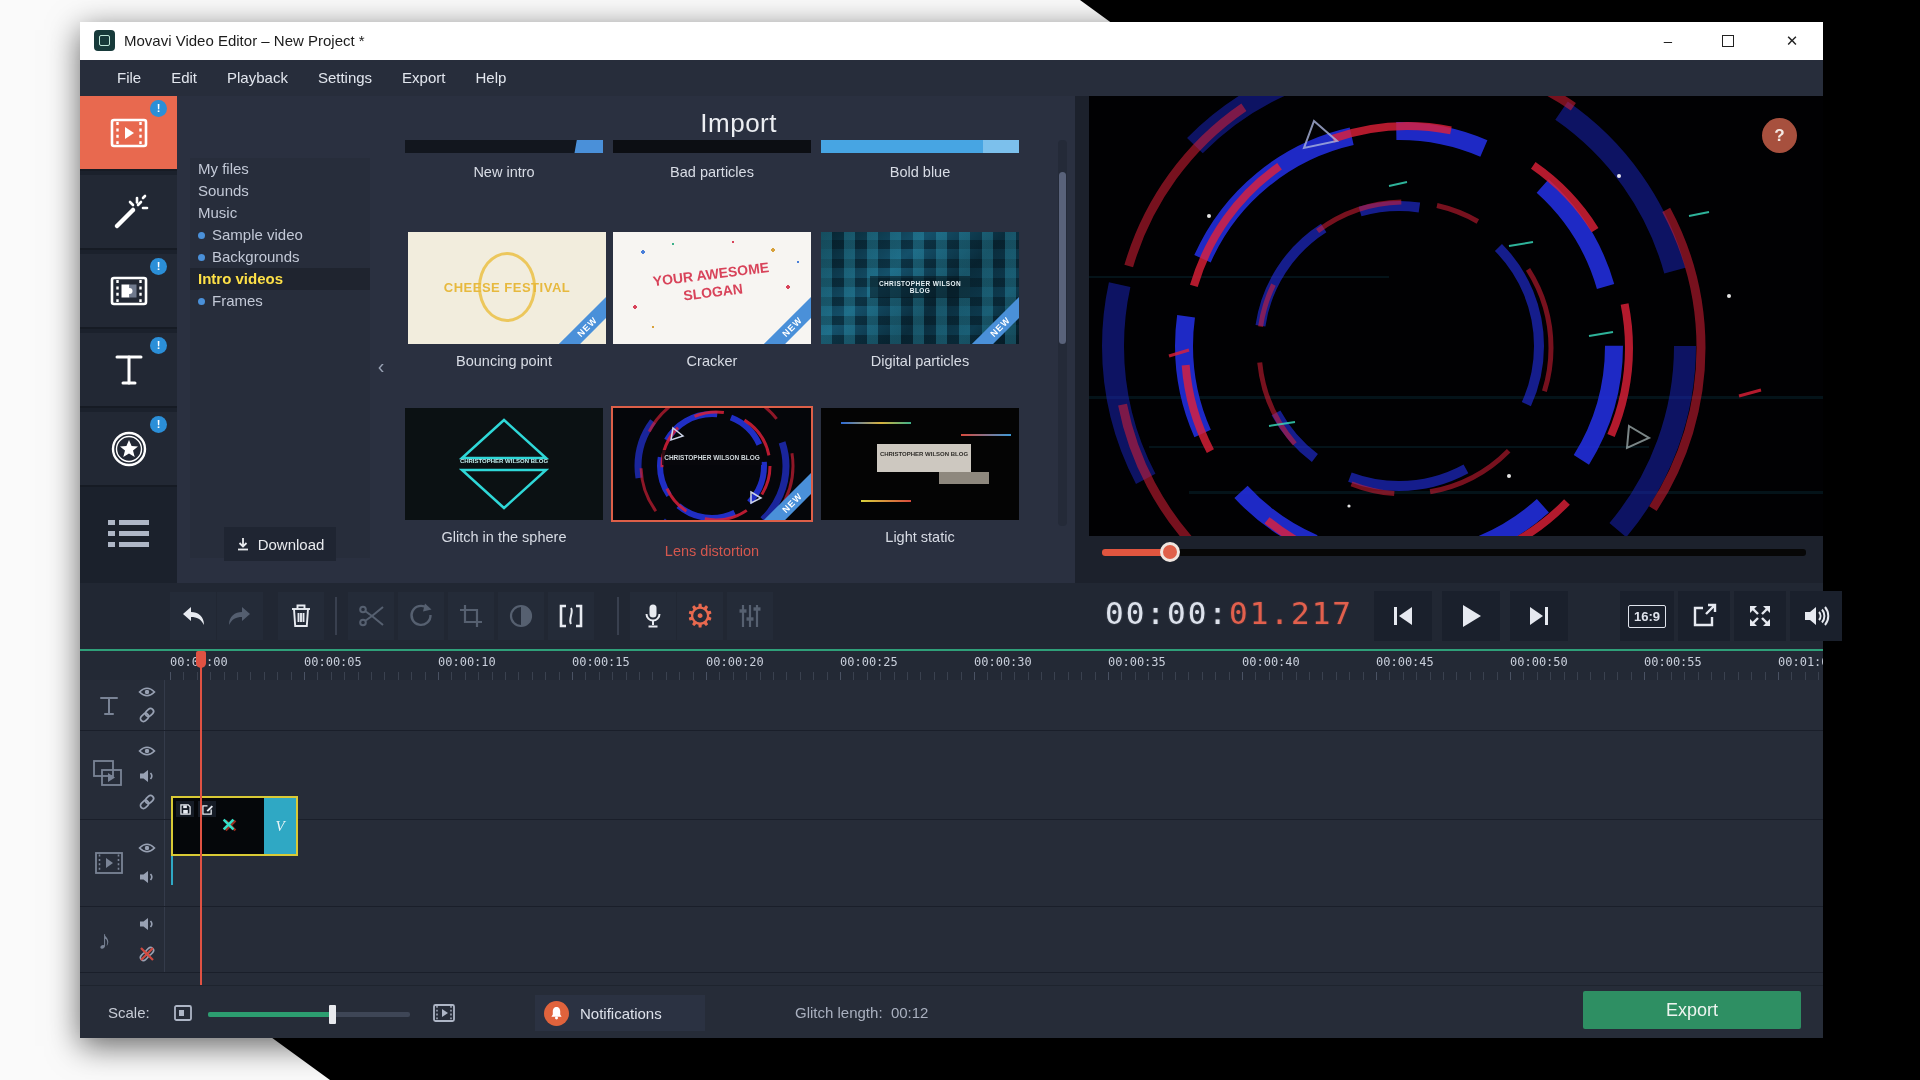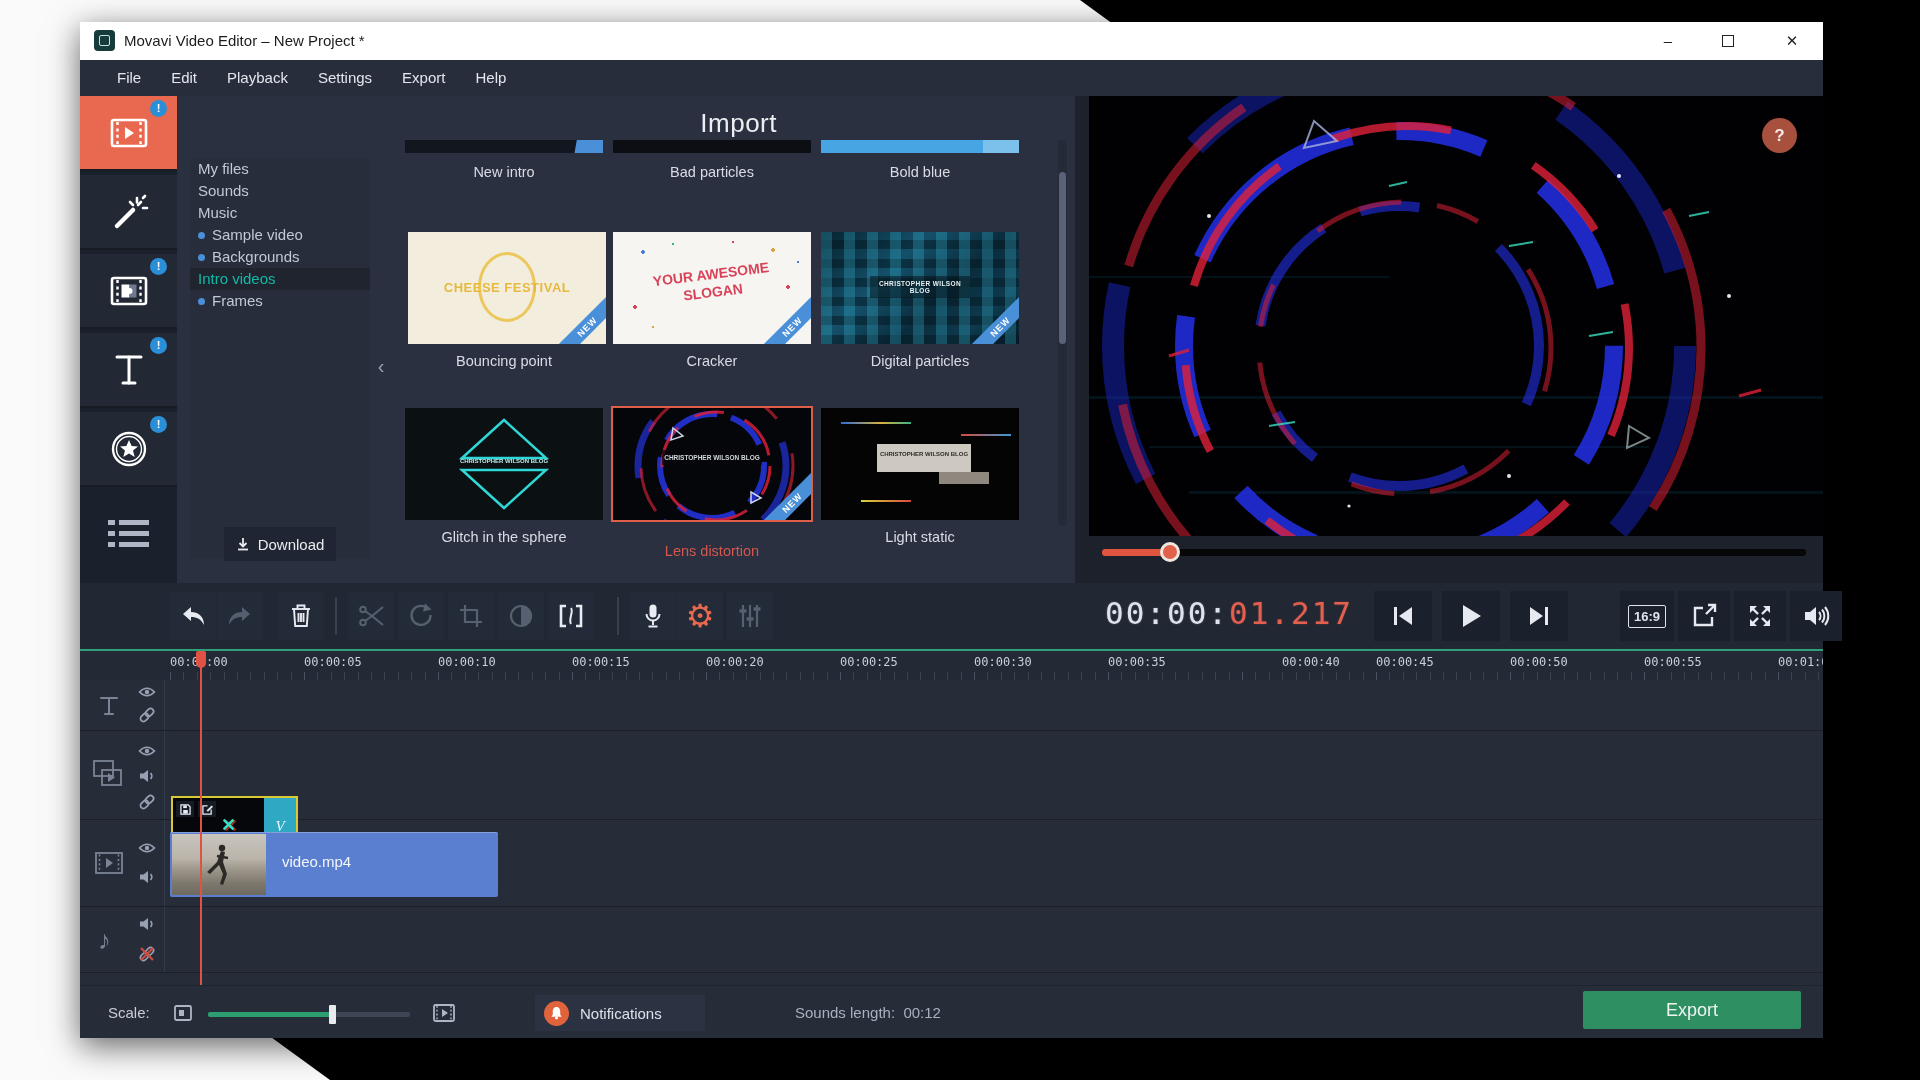--- a/index.html
+++ b/index.html
@@ -29,21 +29,21 @@
   .railbtn { left:0; width:97px; height:75px; background:#222834; border-bottom:2px solid #161b24; }
   .railbtn.active { background:#e8694f; }
   .badge { position:absolute; right:10px; top:4px; width:17px; height:17px; border-radius:50%; background:#2b8fd8; color:#fff; font-size:11px; font-weight:bold; text-align:center; line-height:17px; }
   .railbtn svg, .railbtn .glyph { position:absolute; left:50%; top:50%; transform:translate(-50%,-50%); }
 
   
   .import-panel { left:97px; top:74px; width:898px; height:487px; background:#2a3040; }
   .import-title { left:300px; top:12px; width:300px; text-align:right; font-size:26px; color:#eceef2; letter-spacing:.5px; }
   .catlist { left:13px; top:62px; width:180px; height:400px; background:#272d3b; }
   .cat { position:relative; height:22px; line-height:22px; font-size:15px; color:#c2c8d6; padding-left:8px; display:flex; align-items:center; }
-  .cat.sel { background:#1f242f; color:#14b8a6; }
+  .cat.sel { background:#1f242f; color:#fde047;font-weight:bold; }
   .dot { display:inline-block; width:7px; height:7px; border-radius:50%; background:#4a90d9; margin-right:7px; flex:none; }
   .collapse { left:196px; top:250px; width:16px; height:40px; color:#9aa3b5; font-size:20px; line-height:40px; text-align:center; }
   .download { left:47px; top:431px; width:112px; height:34px; background:#1f2532; color:#e8eaee; font-size:15px; display:flex; align-items:center; justify-content:center; gap:8px; }
 
   .lib-label { position:absolute; width:198px; text-align:center; font-size:14.5px; color:#d8dce5; }
   .thumb { position:absolute; width:198px; height:112px; overflow:hidden; background:#111; }
   .thumb.selected { outline:2px solid #dd5f48; }
   .sliver { position:absolute; width:198px; height:13px; overflow:hidden; }
   .ribbon { position:absolute; right:0; bottom:0; width:54px; height:54px; overflow:hidden; }
   .ribbon b { position:absolute; display:block; width:86px; padding:2.5px 0; background:#4a90d9; color:#fff; font-size:9px; font-weight:bold; text-align:center; transform:rotate(-45deg); right:-24px; bottom:10px; letter-spacing:1px; }
@@ -531,21 +531,21 @@
   <div class="abs plus">+</div>
   <div class="abs ruler">
     <span class="rlabel" style="left:90px;">00:00:00</span>
     <span class="rlabel" style="left:224px;">00:00:05</span>
     <span class="rlabel" style="left:358px;">00:00:10</span>
     <span class="rlabel" style="left:492px;">00:00:15</span>
     <span class="rlabel" style="left:626px;">00:00:20</span>
     <span class="rlabel" style="left:760px;">00:00:25</span>
     <span class="rlabel" style="left:894px;">00:00:30</span>
     <span class="rlabel" style="left:1028px;">00:00:35</span>
-    <span class="rlabel" style="left:1162px;margin-left:40px;">00:00:40</span>
+    <span class="rlabel" style="left:1162px;">00:00:40</span>
     <span class="rlabel" style="left:1296px;">00:00:45</span>
     <span class="rlabel" style="left:1430px;">00:00:50</span>
     <span class="rlabel" style="left:1564px;">00:00:55</span>
     <span class="rlabel" style="left:1698px;">00:01:00</span>
     <div class="rticks"></div>
   </div>
 
   <div class="abs tracks">
     <div class="thead-sep"></div>
 
@@ -621,30 +621,20 @@
       </svg>
       <svg class="ticon" style="left:58px; top:22px;" width="18" height="12" viewBox="0 0 18 12">
         <path d="M1.5 6 Q9 -1.5 16.5 6 Q9 13.5 1.5 6Z" fill="none" stroke="#98a1b3" stroke-width="1.6"></path>
           <circle cx="9" cy="6" r="2.2" fill="#98a1b3"></circle>
       </svg>
       <svg class="ticon" style="left:59px; top:50px;" width="16" height="14" viewBox="0 0 16 14">
         <polygon points="1,4.5 4.5,4.5 9,1 9,13 4.5,9.5 1,9.5" fill="#98a1b3"></polygon>
           <path d="M11.5 4 a4.5 4.5 0 0 1 0 6" fill="none" stroke="#98a1b3" stroke-width="1.6"></path>
       </svg>
 
-      <div class="video-clip">
-        <div class="vthumb">
-          <svg class="figure" width="34" height="42" viewBox="0 0 34 42">
-            <circle cx="20" cy="4" r="3.2" fill="#2c2a26"></circle>
-            <path d="M19 7 L15 18 L5 28 L8 30 L17 21 L21 30 L18 40 L21 41 L25 30 L21 18 L23 8 Z" fill="#2c2a26"></path>
-            <path d="M15 12 L26 14" stroke="#2c2a26" stroke-width="2.4"></path>
-          </svg>
-        </div>
-        <div class="vlabel">video.mp4</div>
-      </div>
     </div>
 
     <div class="trow" style="top:227px; height:66px;">
       <span class="ticon glyph" style="left:18px; top:18px; font-size:26px; color:#7a8496;">♪</span>
       <svg class="ticon" style="left:59px; top:10px;" width="16" height="14" viewBox="0 0 16 14">
         <polygon points="1,4.5 4.5,4.5 9,1 9,13 4.5,9.5 1,9.5" fill="#98a1b3"></polygon>
           <path d="M11.5 4 a4.5 4.5 0 0 1 0 6" fill="none" stroke="#98a1b3" stroke-width="1.6"></path>
       </svg>
       <svg class="ticon" style="left:58px; top:38px;" width="18" height="18" viewBox="0 0 18 18">
         <g stroke="#98a1b3" stroke-width="1.6" fill="none" transform="rotate(-45 9 9)">
@@ -683,18 +673,18 @@
       <div class="bell-circle">
         <svg width="13" height="14" viewBox="0 0 14 15">
             <path d="M7 1 C4 1 3 3.5 3 6 v3 L1.5 11.5 h11 L11 9 V6 C11 3.5 10 1 7 1 Z" fill="#fff"></path>
             <circle cx="7" cy="13" r="1.6" fill="#fff"></circle>
           </svg>
       </div>
       <span class="notif-label">Notifications</span>
     </div>
 
     <div class="plen">
-      <span>Sounds length:</span>&nbsp;&nbsp;<span>00:12</span>
+      <span>Glitch length:</span>&nbsp;&nbsp;<span>00:12</span>
     </div>
 
     <div class="export-btn">Export</div>
   </div>
 </div>
 
 </body></html>

